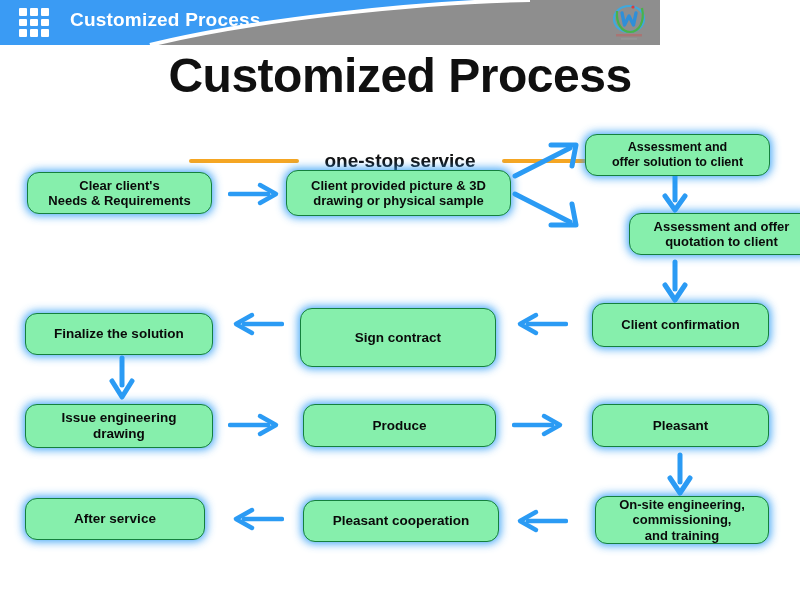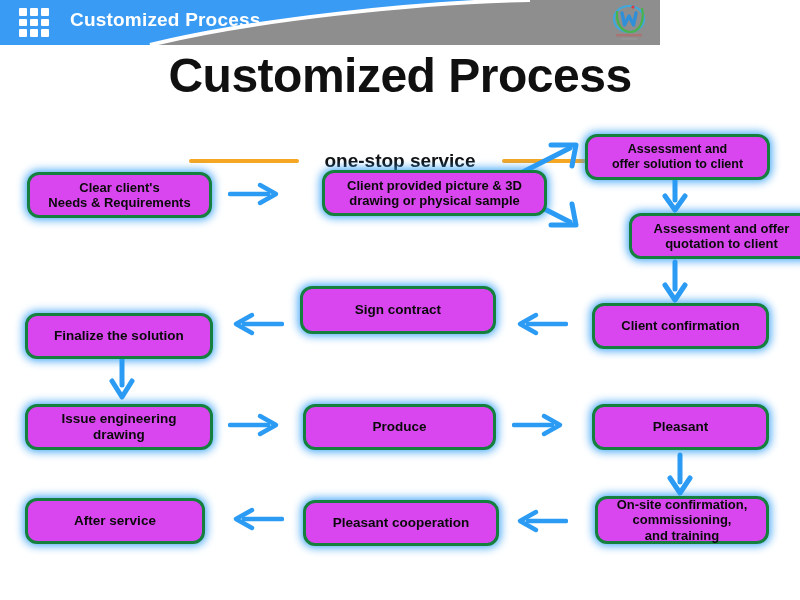--- a/index.html
+++ b/index.html
@@ -102,22 +102,22 @@
     font-size: 19px;
     font-weight: bold;
     color: #111111;
     white-space: nowrap;
   }
 
   
   .flow-box {
     position: absolute;
     box-sizing: border-box;
-    background: #d946ef;
-    border: 3px solid #15803d;
+    background: #86efac;
+    border: 1px solid #15803d;
     border-radius: 12px;
     box-shadow: 0 0 9px 2px rgba(43,155,244,0.85);
     display: flex;
     align-items: center;
     justify-content: center;
     text-align: center;
     font-weight: bold;
     color: #0a0a0a;
     line-height: 1.18;
     padding: 20px 6px;
@@ -231,41 +231,41 @@
 </svg>
 
 <svg class="arrow" style="left:228px; top:505px; width:56px; height:28px;" viewBox="0 0 56 28">
   <path d="M16,14 L54,14" stroke="#2b9bf4" stroke-width="4.5" stroke-linecap="round"></path>
   <path d="M24,5 L8,14 L24,23" stroke="#2b9bf4" stroke-width="4.5" fill="none" stroke-linecap="round" stroke-linejoin="round"></path>
 </svg>
 
 <div class="flow-box" style="left:27px;  top:172px; width:185px; height:42px; font-size:13px;">Clear client's
 Needs &amp; Requirements</div>
 
-<div class="flow-box" style="left:286px; top:170px; width:225px; height:46px; font-size:13px;margin-left:36px;">Client provided picture &amp; 3D
+<div class="flow-box" style="left:286px; top:170px; width:225px; height:46px; font-size:13px;">Client provided picture &amp; 3D
 drawing or physical sample</div>
 
 <div class="flow-box" style="left:585px; top:134px; width:185px; height:40px; font-size:12.5px;">Assessment and
 offer solution to client</div>
 
 <div class="flow-box" style="left:585px; top:213px; width:185px; height:42px; font-size:13px;margin-left:44px;">Assessment and offer
 quotation to client</div>
 
 <div class="flow-box" style="left:592px; top:303px; width:177px; height:44px; font-size:13px;">Client confirmation</div>
 
-<div class="flow-box" style="left:300px; top:286px; width:196px; height:48px; font-size:13.5px;">Sign contract</div>
+<div class="flow-box" style="left:300px; top:308px; width:196px; height:59px; font-size:13.5px;">Sign contract</div>
 
 <div class="flow-box" style="left:25px;  top:305px; width:188px; height:42px; font-size:13.5px;margin-top:8px;">Finalize the solution</div>
 
 <div class="flow-box" style="left:25px;  top:404px; width:188px; height:44px; font-size:13.5px;">Issue engineering
 drawing</div>
 
 <div class="flow-box" style="left:303px; top:404px; width:193px; height:43px; font-size:13.5px;">Produce</div>
 
 <div class="flow-box" style="left:592px; top:404px; width:177px; height:43px; font-size:13.5px;">Pleasant</div>
 
-<div class="flow-box" style="left:595px; top:496px; width:174px; height:48px; font-size:13px;">On-site confirmation,
+<div class="flow-box" style="left:595px; top:496px; width:174px; height:48px; font-size:13px;">On-site engineering,
 commissioning,
 and training</div>
 
 <div class="flow-box" style="left:303px; top:500px; width:196px; height:42px; font-size:13.5px;">Pleasant cooperation</div>
 
 <div class="flow-box" style="left:25px;  top:498px; width:180px; height:42px; font-size:13.5px;">After service</div>
 
 </body></html>

